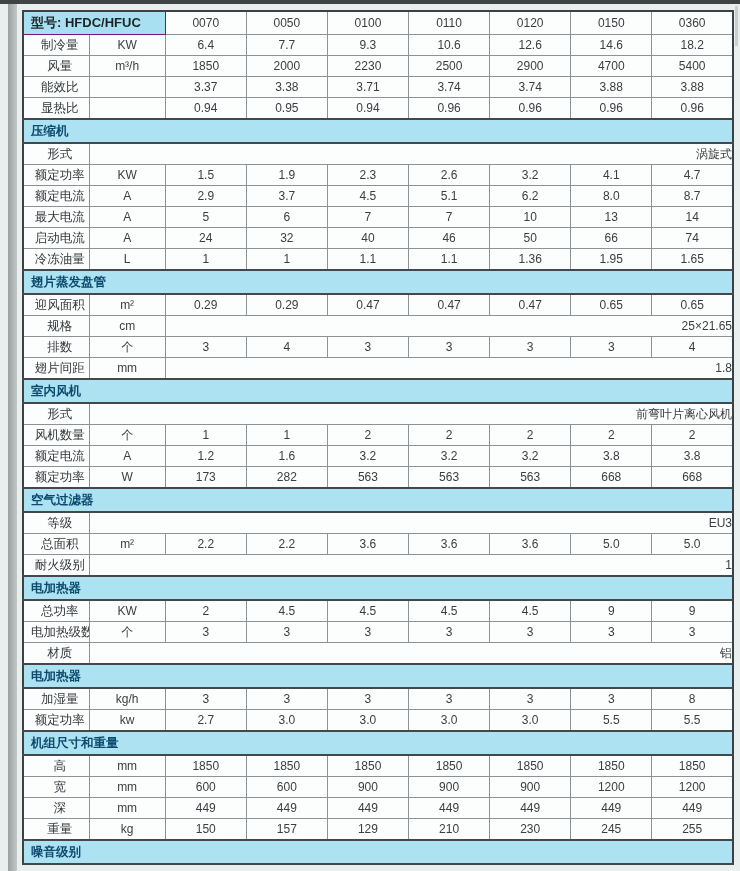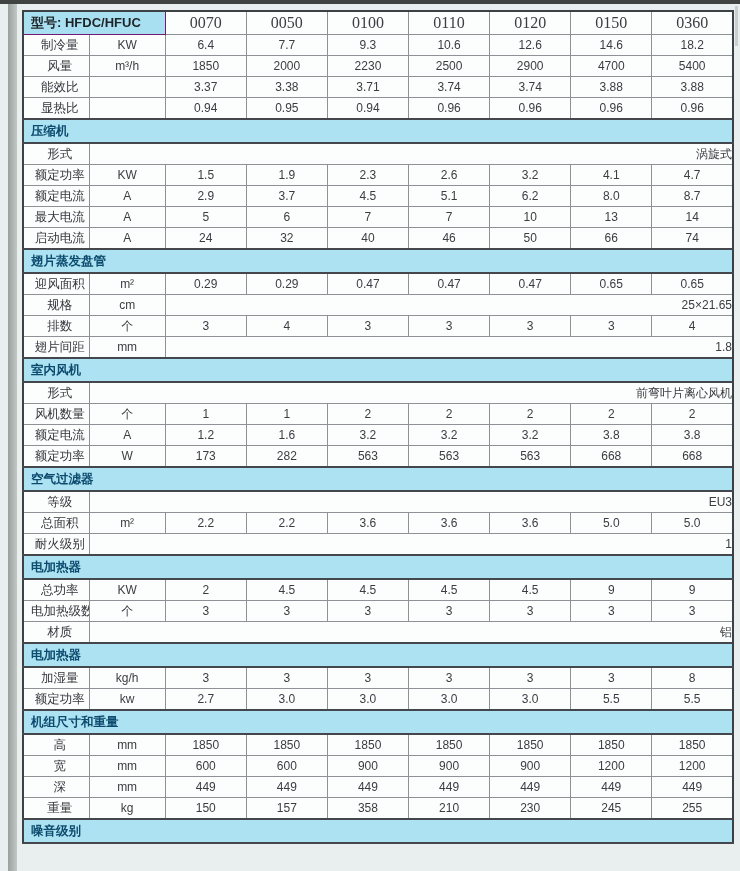--- a/index.html
+++ b/index.html
@@ -33,21 +33,21 @@
   }
   td.lbl{
     text-align:center;padding-left:7px;font-size:12.5px;color:#33373b;
   }
   tr.hdr td{height:22px;line-height:22px;}
   td.model-hdr{
     background:#a9e0f1;font-weight:bold;font-size:13px;color:#1d2326;
     text-align:left;padding-left:7px;
     border:1px solid #701a75;
   }
-  td.model-num{font-size:16px;font-family:Liberation Serif, serif;}
+  td.model-num{font-size:12px;}
   tr.band td{
     background:#ace2f1;
     text-align:left;padding-left:7px;
     font-weight:bold;font-size:12.5px;color:#0c4a6e;
     height:22px;line-height:22px;
     border-top:2px solid #44484c;border-bottom:2px solid #44484c;
     border-left:2px solid #3c4145;border-right:2px solid #3c4145;
   }
   td.span-cell{text-align:right;}
 </style>
@@ -169,20 +169,31 @@
         <td class="lbl">启动电流</td>
         <td class="unit">A</td>
         <td class="val">24</td>
         <td class="val">32</td>
         <td class="val">40</td>
         <td class="val">46</td>
         <td class="val">50</td>
         <td class="val">66</td>
         <td class="val">74</td>
       </tr>
+      <tr>
+        <td class="lbl">冷冻油量</td>
+        <td class="unit">L</td>
+        <td class="val">1</td>
+        <td class="val">1</td>
+        <td class="val">1.1</td>
+        <td class="val">1.1</td>
+        <td class="val">1.36</td>
+        <td class="val">1.95</td>
+        <td class="val">1.65</td>
+      </tr>
       <tr class="band">
         <td colspan="9">翅片蒸发盘管</td>
       </tr>
       <tr>
         <td class="lbl">迎风面积</td>
         <td class="unit">m²</td>
         <td class="val">0.29</td>
         <td class="val">0.29</td>
         <td class="val">0.47</td>
         <td class="val">0.47</td>
@@ -361,21 +372,21 @@
         <td class="val">449</td>
         <td class="val">449</td>
         <td class="val">449</td>
         <td class="val">449</td>
       </tr>
       <tr>
         <td class="lbl">重量</td>
         <td class="unit">kg</td>
         <td class="val">150</td>
         <td class="val">157</td>
-        <td class="val">358</td>
+        <td class="val">129</td>
         <td class="val">210</td>
         <td class="val">230</td>
         <td class="val">245</td>
         <td class="val">255</td>
       </tr>
       <tr class="band">
         <td colspan="9">噪音级别</td>
       </tr>
     </tbody>
 </table>

